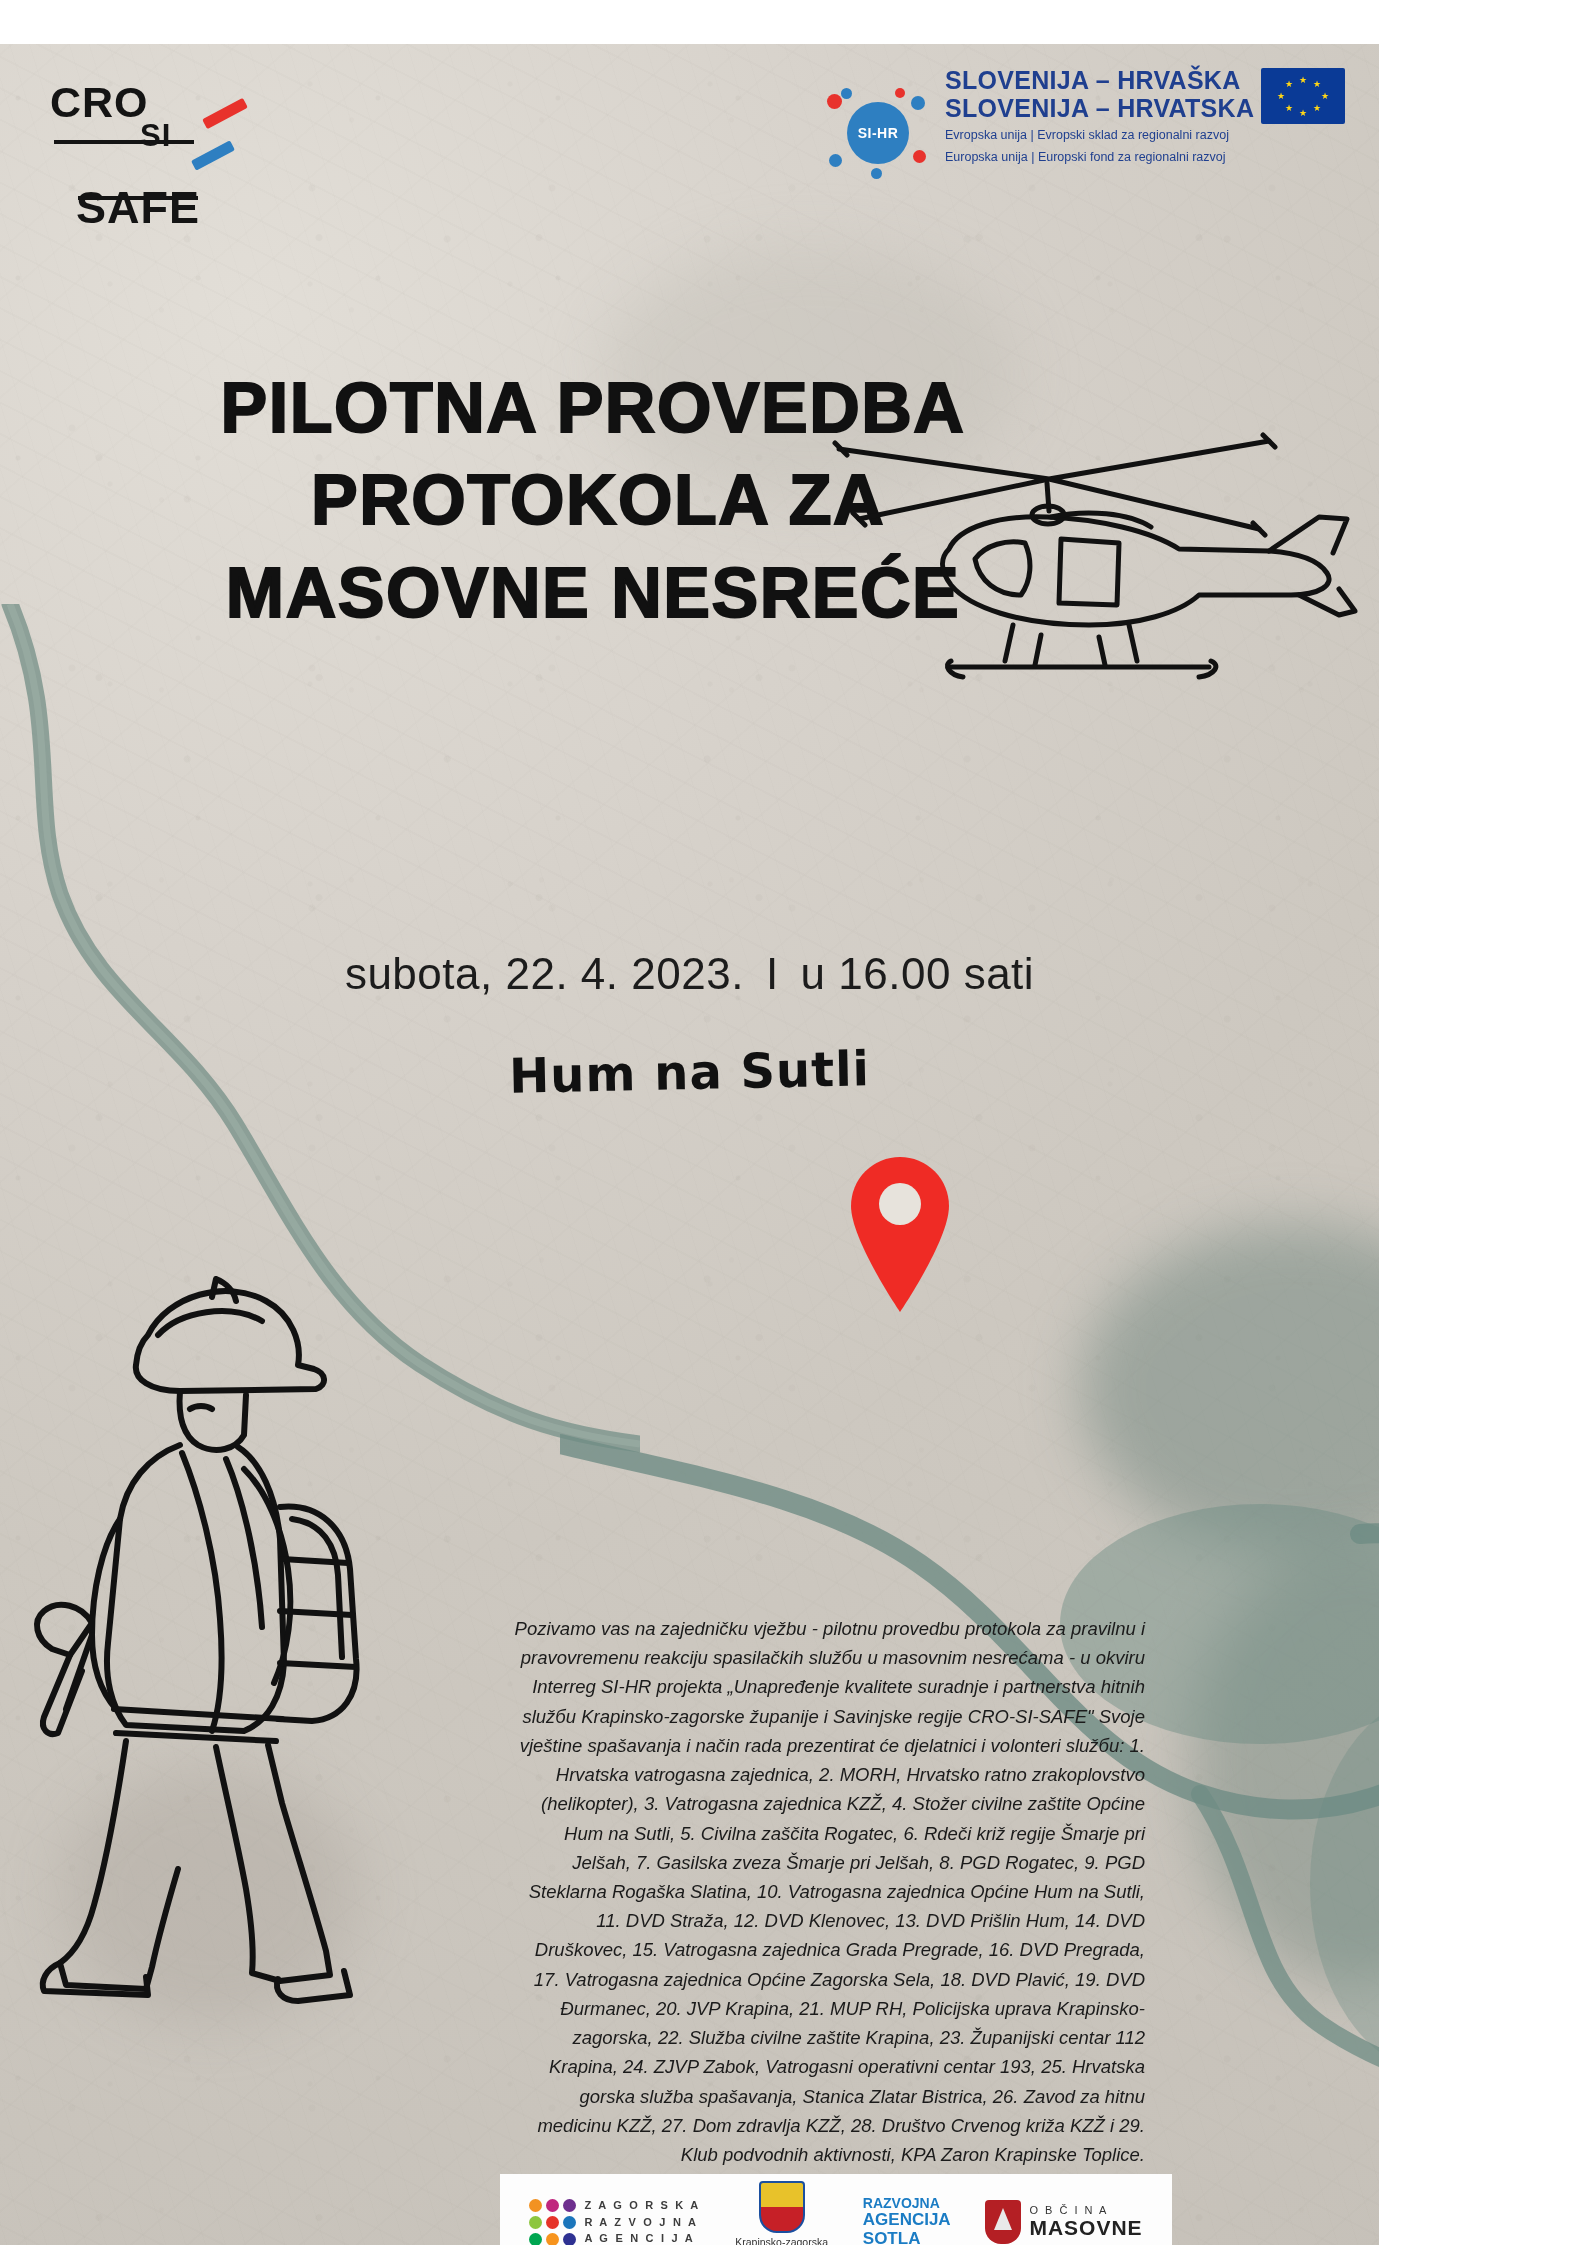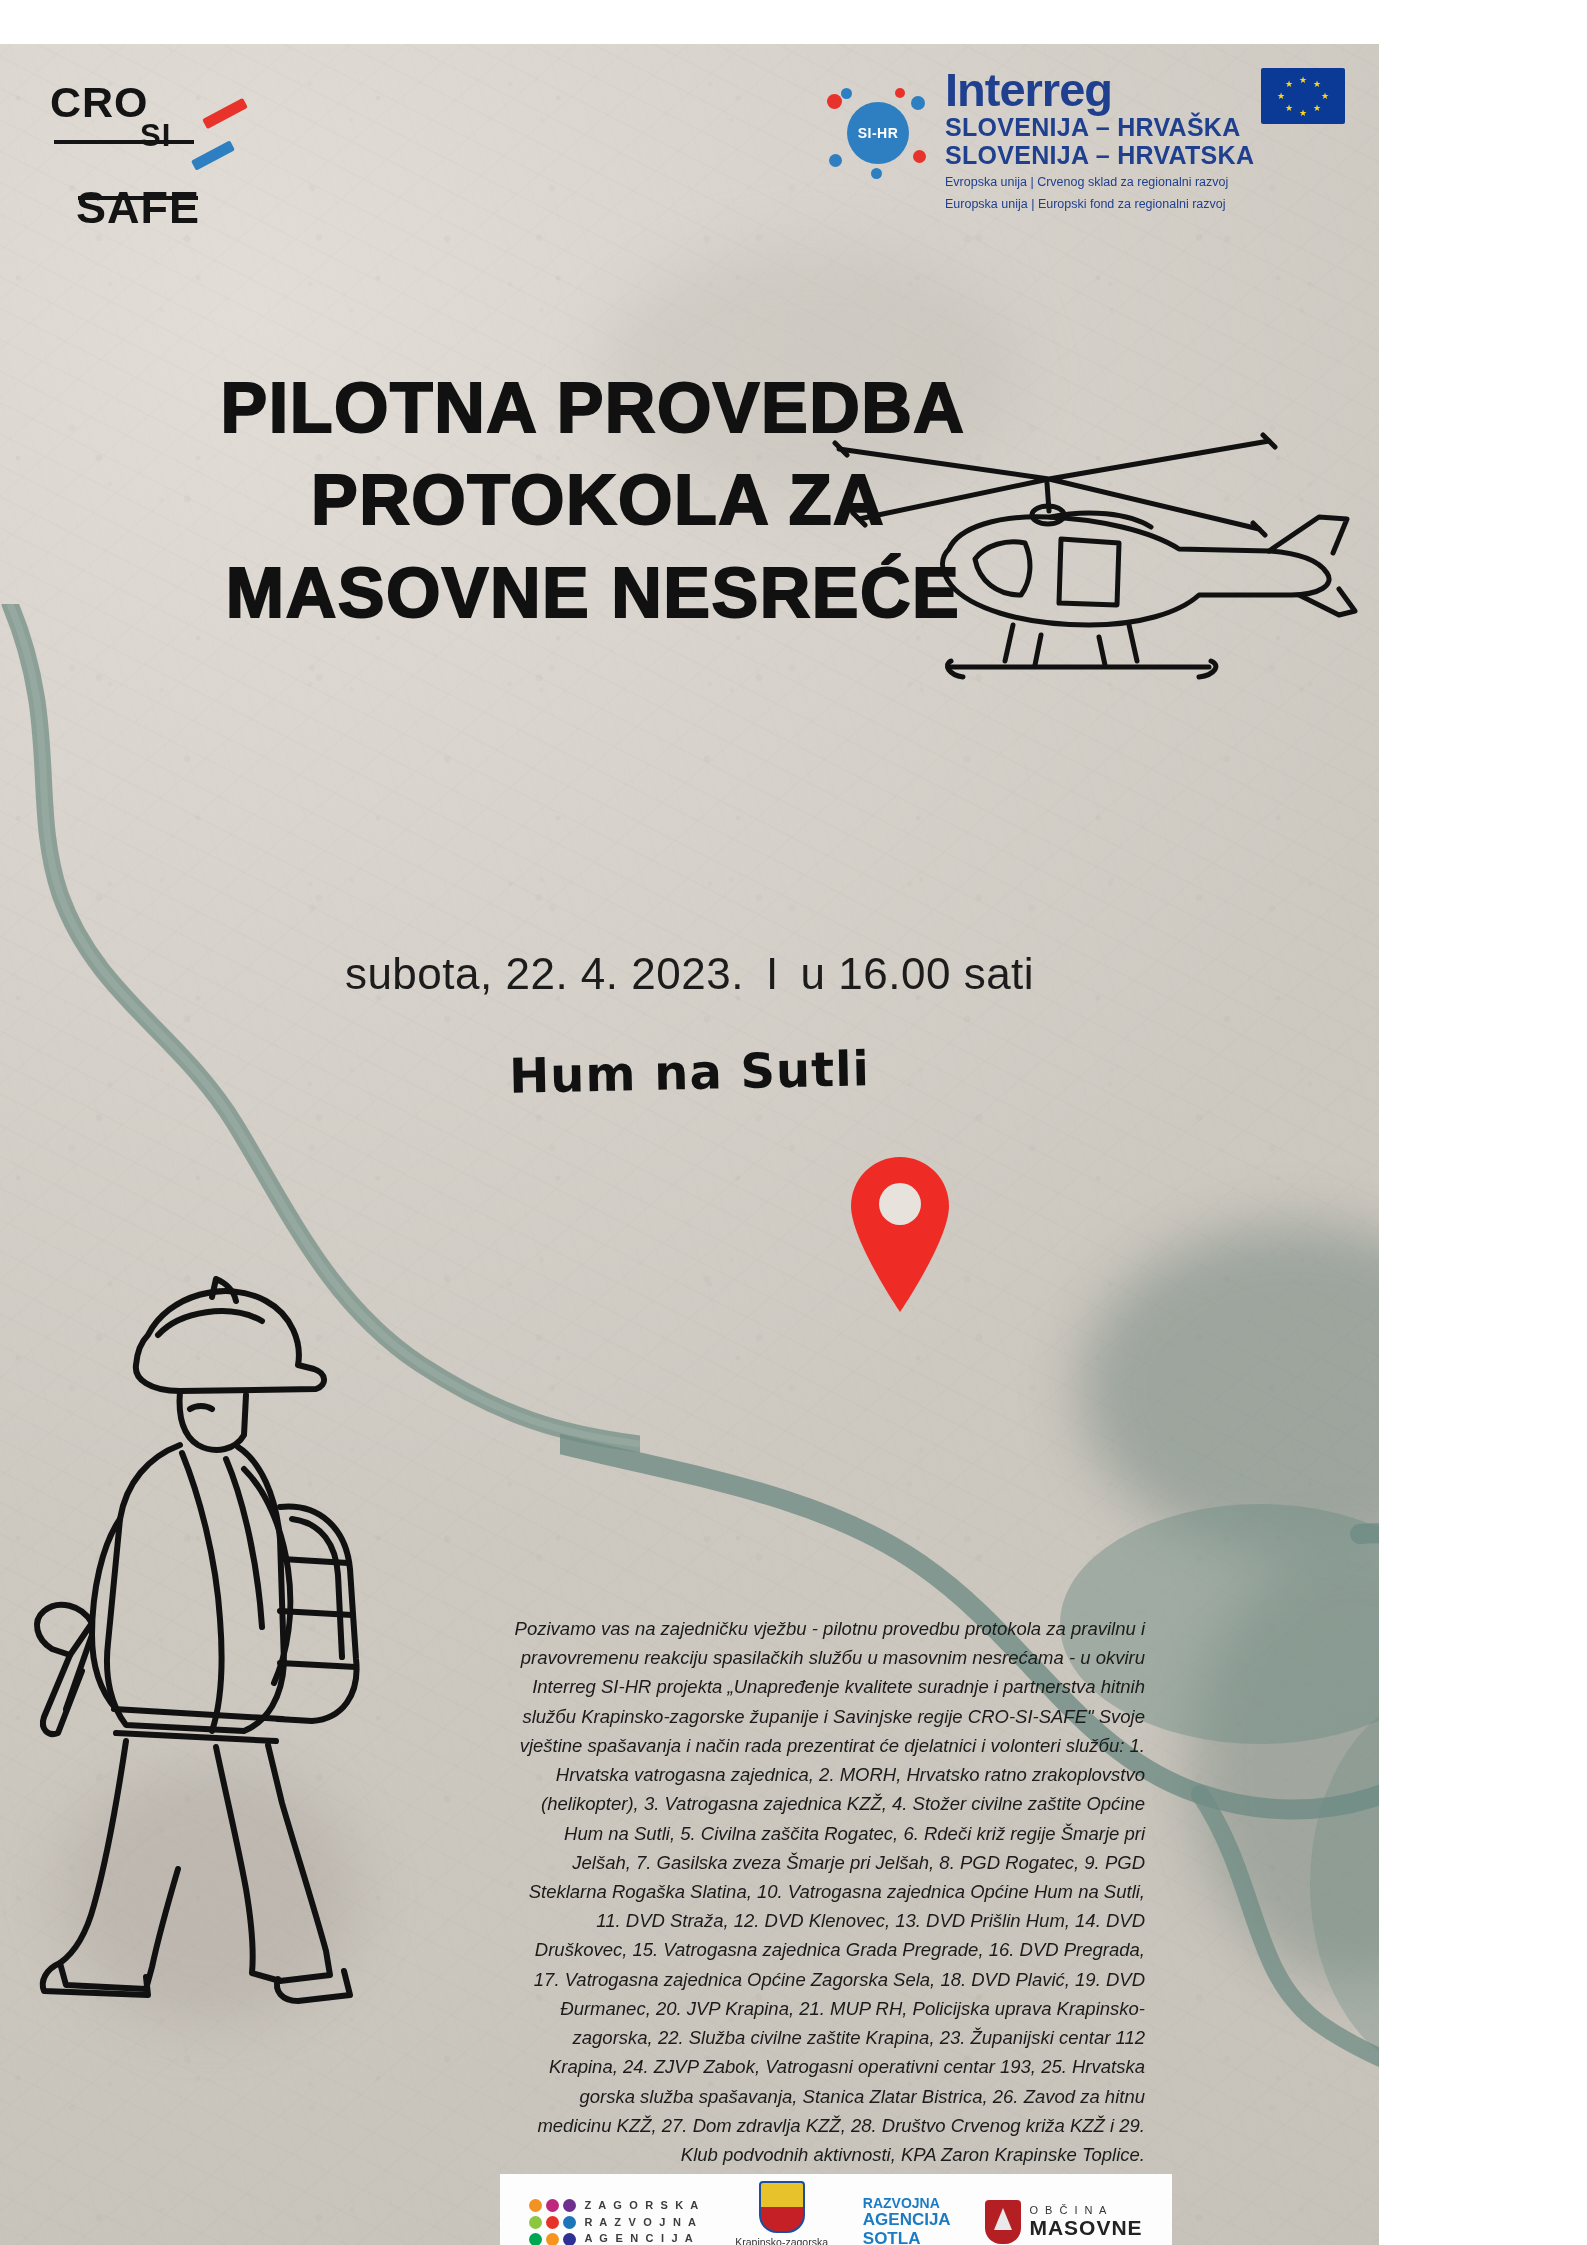--- a/index.html
+++ b/index.html
@@ -304,24 +304,23 @@
       </div>
       <span class="dot" style="left:2px; top:6px; width:15px; height:15px; background:#e8322c;"></span>
       <span class="dot" style="left:16px; top:0px;  width:11px; height:11px; background:#2e7fc1;"></span>
       <span class="dot" style="left:86px; top:8px;  width:14px; height:14px; background:#2e7fc1;"></span>
       <span class="dot" style="left:70px; top:0px;  width:10px; height:10px; background:#e8322c;"></span>
       <span class="dot" style="left:4px;  top:66px; width:13px; height:13px; background:#2e7fc1;"></span>
       <span class="dot" style="left:88px; top:62px; width:13px; height:13px; background:#e8322c;"></span>
       <span class="dot" style="left:46px; top:80px; width:11px; height:11px; background:#2e7fc1;"></span>
     </div>
     <div class="ir-text">
-      <div class="ir-word">Interreg</div>
       <div class="ir-line1">SLOVENIJA – HRVAŠKA</div>
       <div class="ir-line2">SLOVENIJA – HRVATSKA</div>
-      <div class="ir-sub">Evropska unija  |  Crvenog sklad za regionalni razvoj</div>
+      <div class="ir-sub">Evropska unija  |  Evropski sklad za regionalni razvoj</div>
       <div class="ir-sub">Europska unija  |  Europski fond za regionalni razvoj</div>
     </div>
     <div class="eu-flag">
       <span class="eu-star" style="left:38px; top:8px;">★</span>
       <span class="eu-star" style="left:52px; top:12px;">★</span>
       <span class="eu-star" style="left:60px; top:24px;">★</span>
       <span class="eu-star" style="left:52px; top:36px;">★</span>
       <span class="eu-star" style="left:38px; top:41px;">★</span>
       <span class="eu-star" style="left:24px; top:36px;">★</span>
       <span class="eu-star" style="left:16px; top:24px;">★</span>

